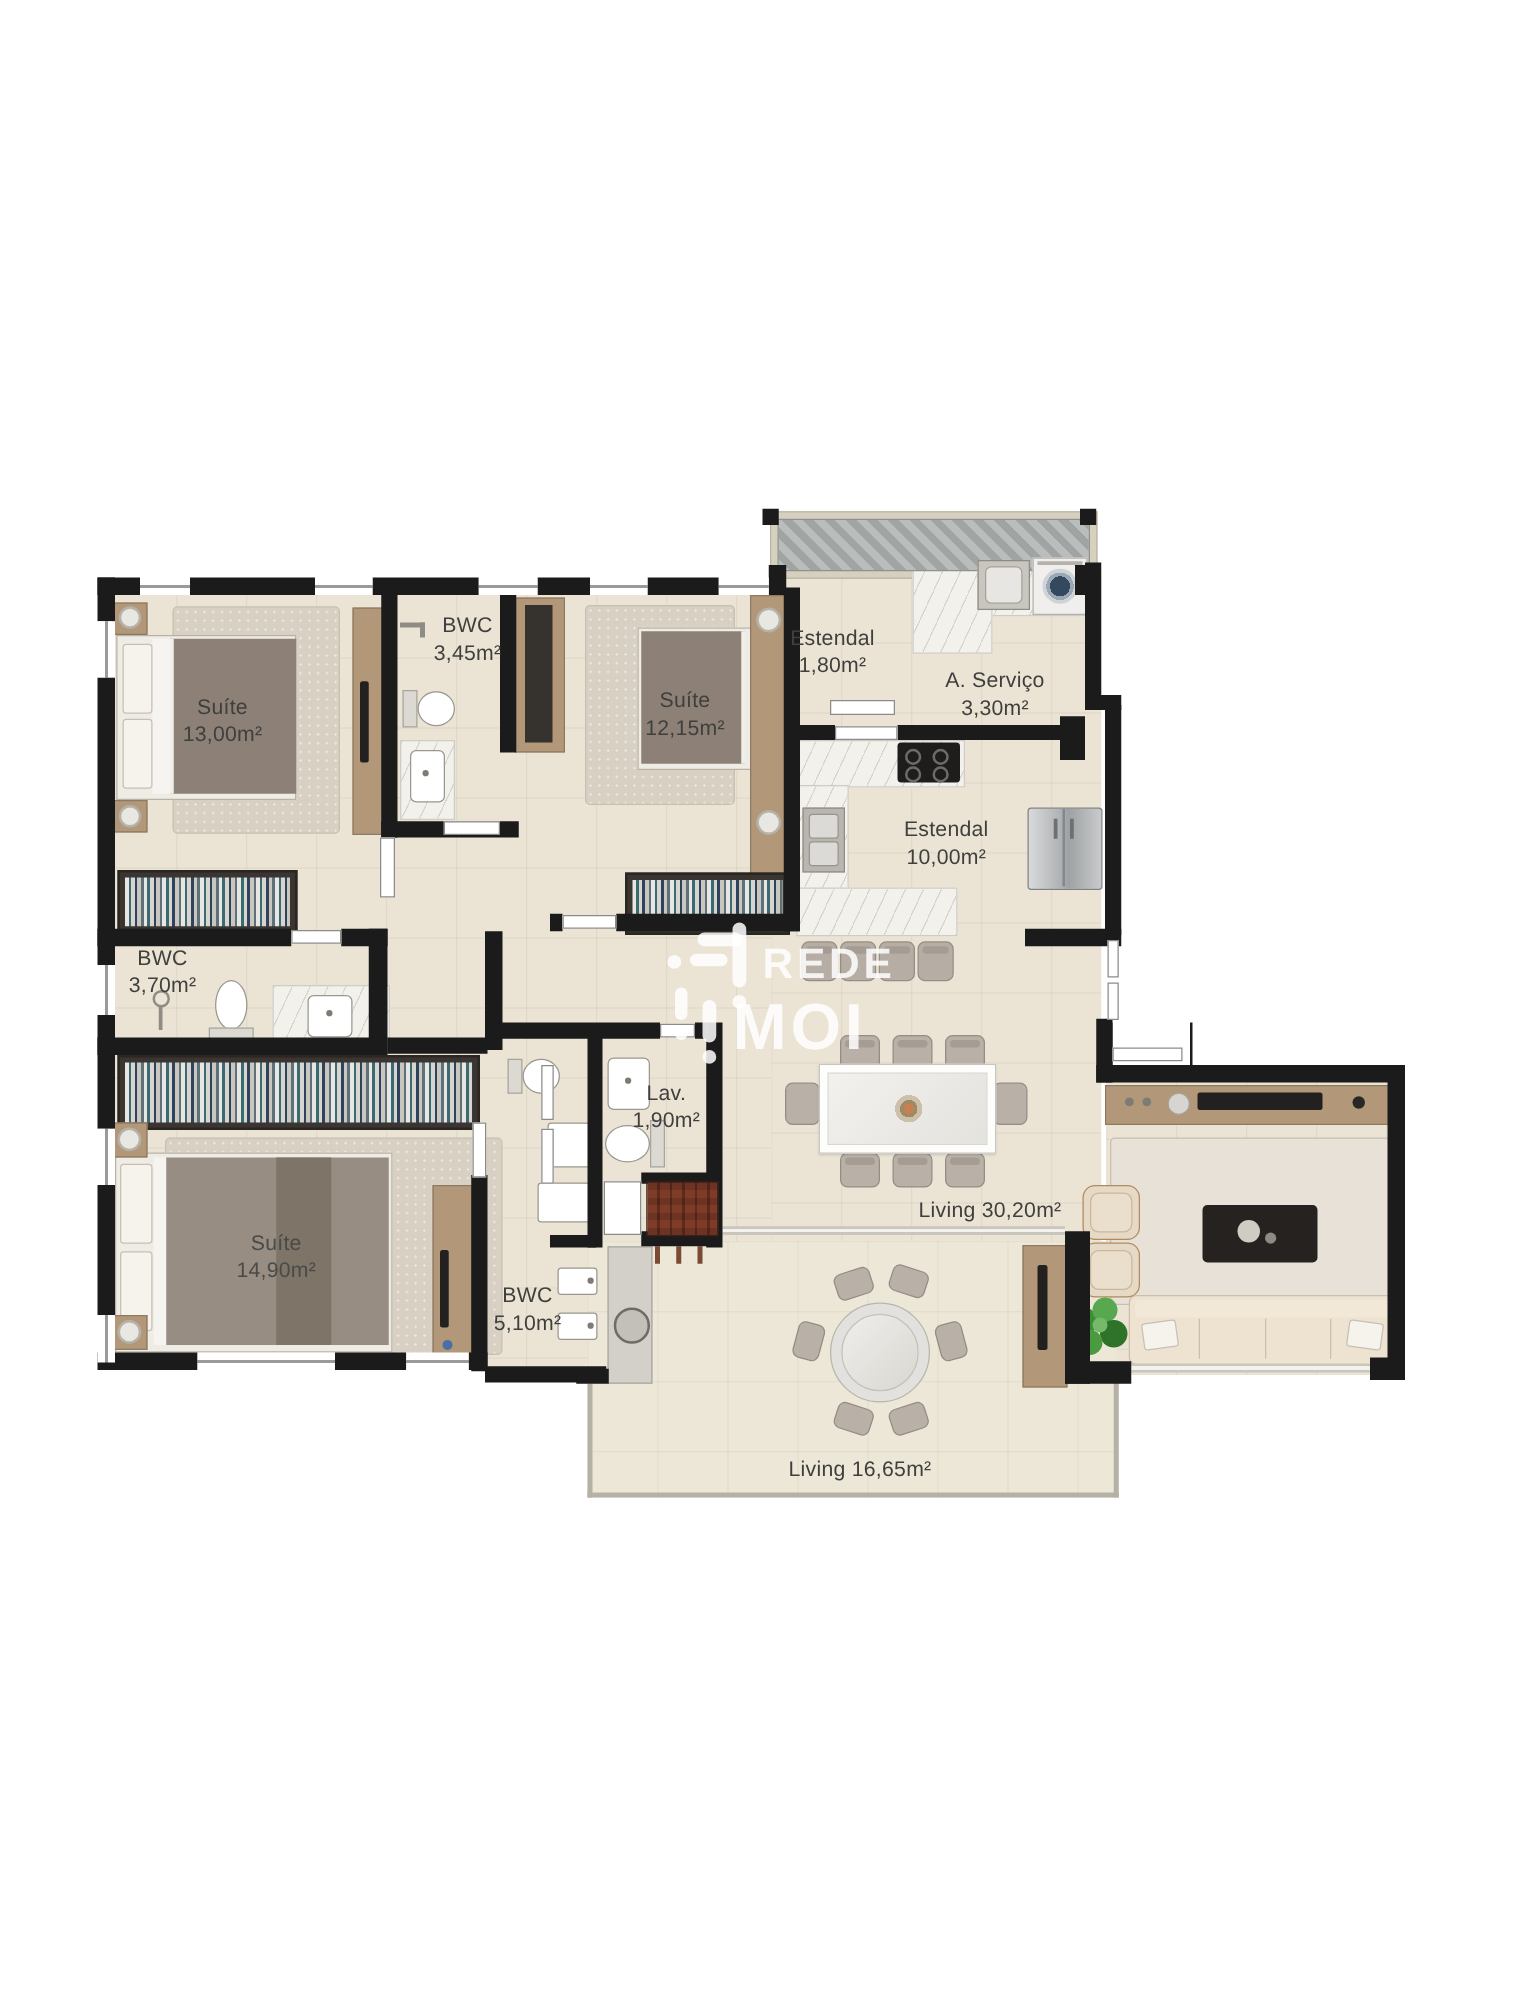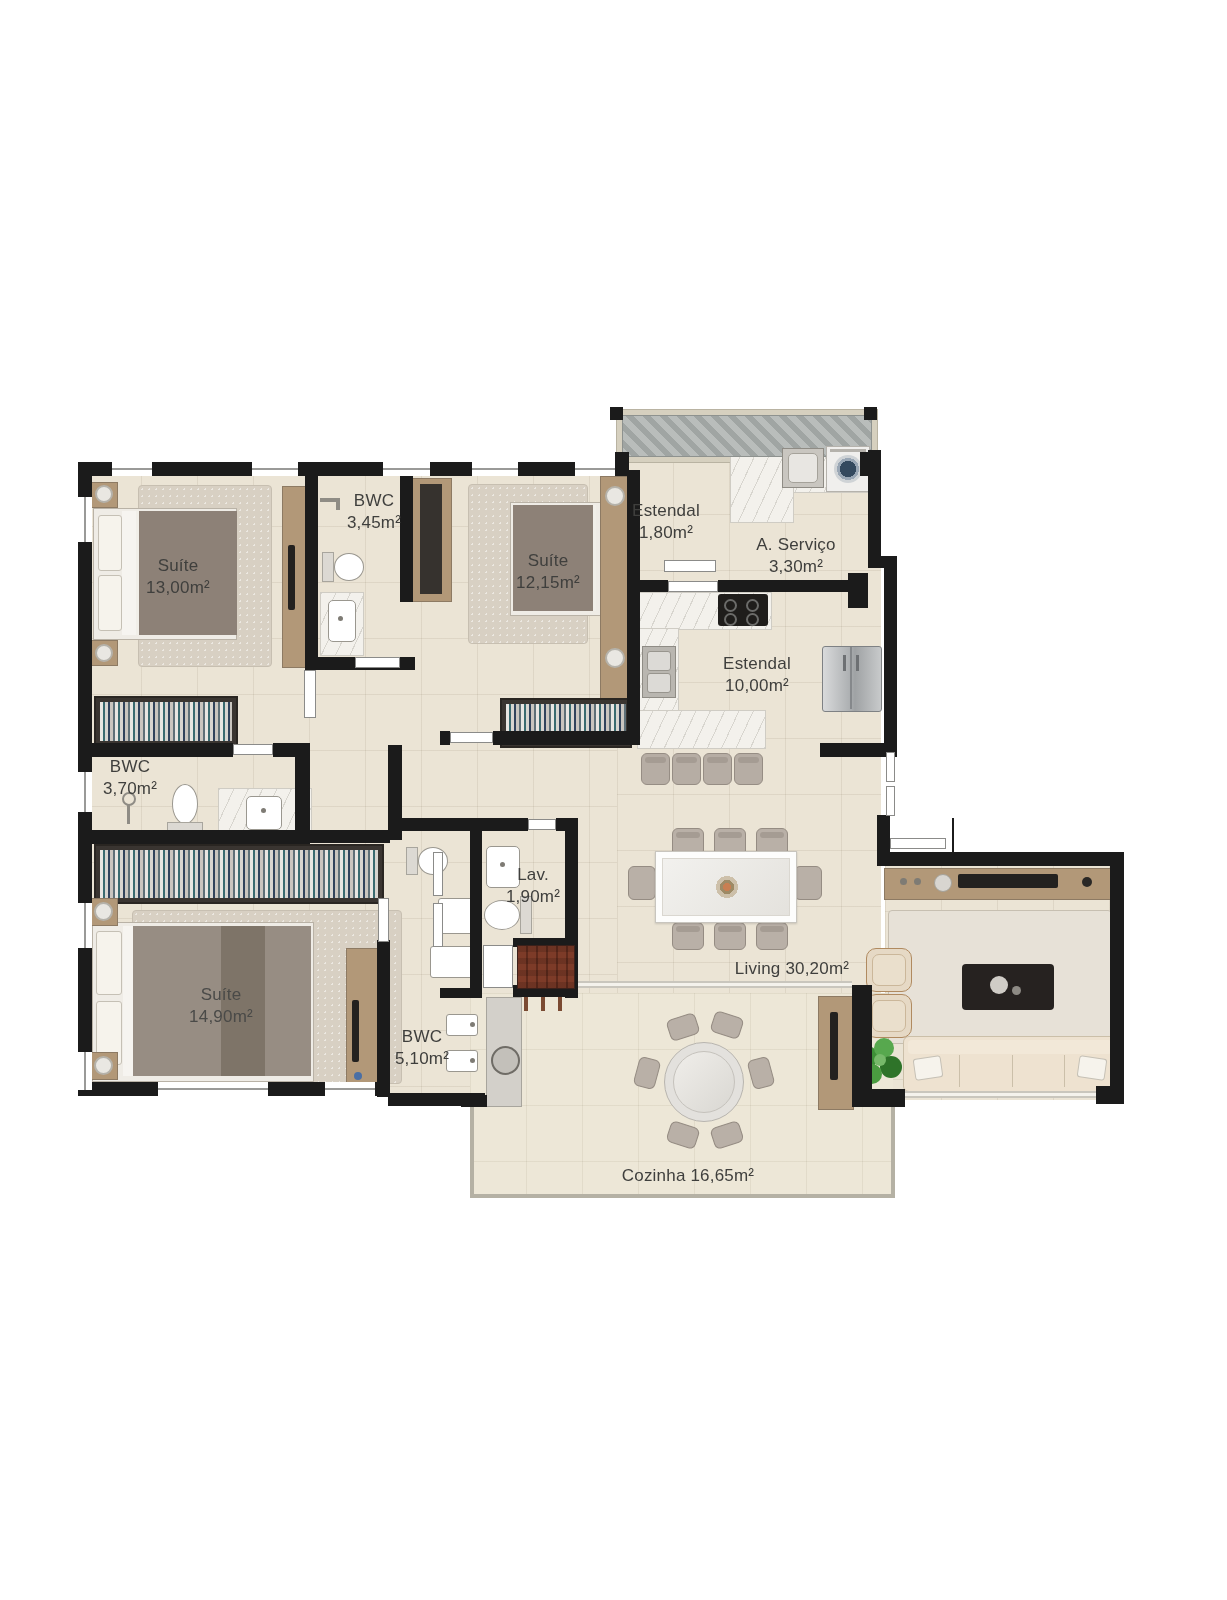--- a/index.html
+++ b/index.html
@@ -402,17 +402,30 @@
     <span>14,90m²</span>
   </div>
   <div class="label" style="left:422px;top:1048px;">
     <span>BWC</span>
     <span>5,10m²</span>
   </div>
   <div class="label" style="left:792px;top:969px;">
     <span>Living 30,20m²</span>
   </div>
   <div class="label" style="left:688px;top:1176px;">
-    <span>Cozinha 16,65m²</span>
-  </div>
-
+    <span>Living 16,65m²</span>
+  </div>
+
+  <div class="abs" style="left:520px;top:730px;width:220px;height:130px;z-index:9;">
+    <span class="wmbar" style="left:38px;top:16px;width:36px;height:11px;border-radius:6px;"></span>
+    <span class="wmbar" style="left:14px;top:34px;width:11px;height:11px;border-radius:50%;"></span>
+    <span class="wmbar" style="left:32px;top:33px;width:30px;height:10px;border-radius:5px;"></span>
+    <span class="wmbar" style="left:66px;top:8px;width:11px;height:52px;border-radius:6px;"></span>
+    <span class="wmbar" style="left:66px;top:66px;width:11px;height:11px;border-radius:50%;"></span>
+    <span class="wmbar" style="left:20px;top:60px;width:10px;height:26px;border-radius:5px;"></span>
+    <span class="wmbar" style="left:20px;top:92px;width:10px;height:10px;border-radius:50%;"></span>
+    <span class="wmbar" style="left:42px;top:70px;width:11px;height:34px;border-radius:6px;"></span>
+    <span class="wmbar" style="left:42px;top:110px;width:11px;height:11px;border-radius:50%;"></span>
+    <span class="wm" style="left:90px;top:22px;font-size:34px;letter-spacing:3px;">REDE</span>
+    <span class="wm" style="left:66px;top:62px;font-size:52px;letter-spacing:3px;">MOI</span>
+  </div>
 
 </div>
 
 </body></html>

